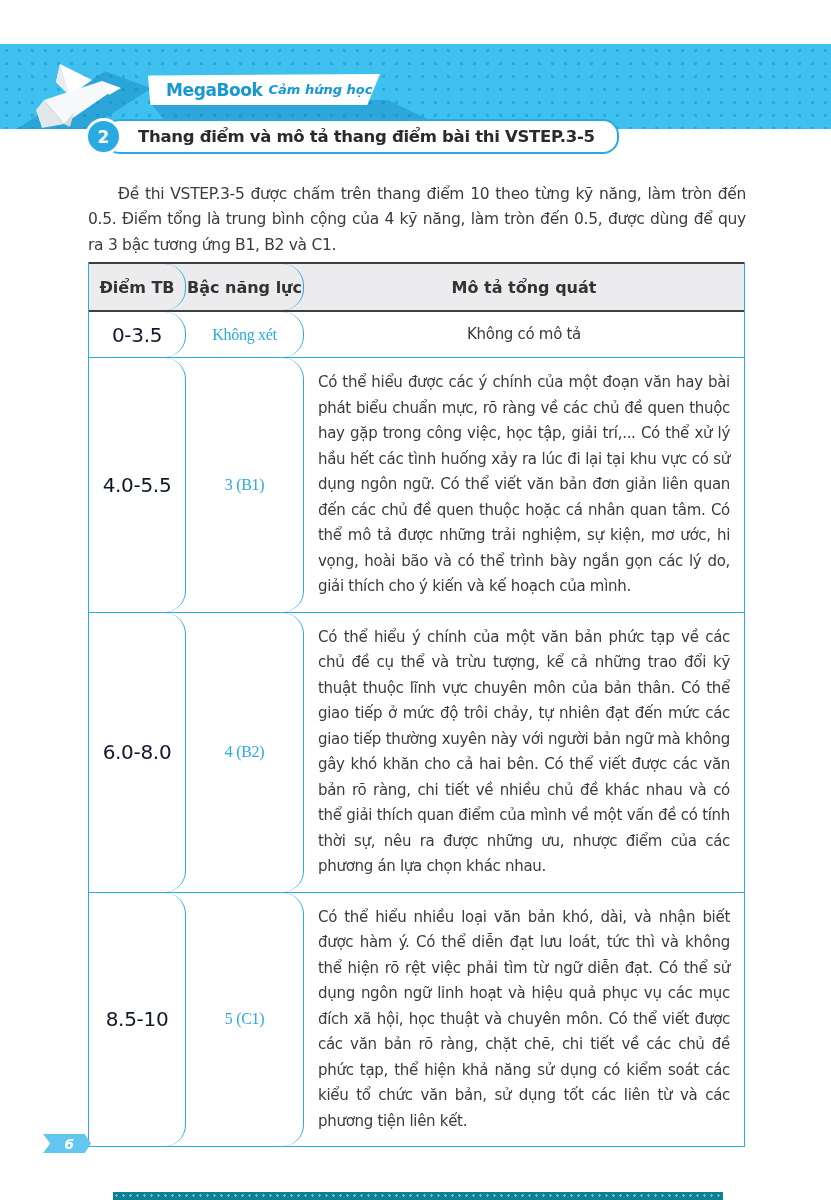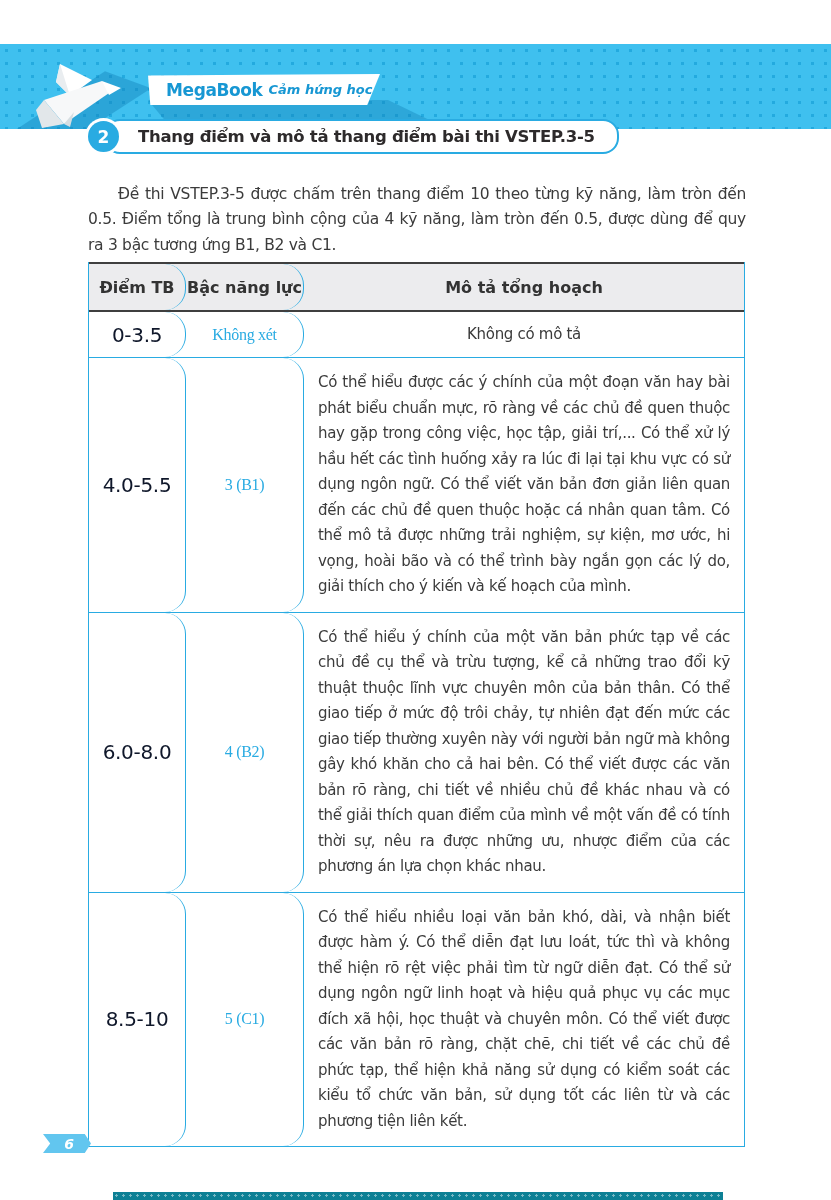--- a/index.html
+++ b/index.html
@@ -103,21 +103,21 @@
       <span class="pill-text">Thang điểm và mô tả thang điểm bài thi VSTEP.3-5</span>
     </span>
   </div>
 
   <p class="intro">Đề thi VSTEP.3-5 được chấm trên thang điểm 10 theo từng kỹ năng, làm tròn đến 0.5. Điểm tổng là trung bình cộng của 4 kỹ năng, làm tròn đến 0.5, được dùng để quy ra 3 bậc tương ứng B1, B2 và C1.</p>
 
   <div class="vtable">
     <div class="trow thead">
       <div class="tcell">Điểm TB</div>
       <div class="tcell">Bậc năng lực</div>
-      <div class="tcell">Mô tả tổng hoạch</div>
+      <div class="tcell">Mô tả tổng quát</div>
     </div>
 
     <div class="trow tbody-row r1">
       <div class="tcell score">0-3.5</div>
       <div class="tcell level">Không xét</div>
       <div class="tcell desc center">Không có mô tả</div>
     </div>
 
     <div class="trow tbody-row r2">
       <div class="tcell score">4.0-5.5</div>

